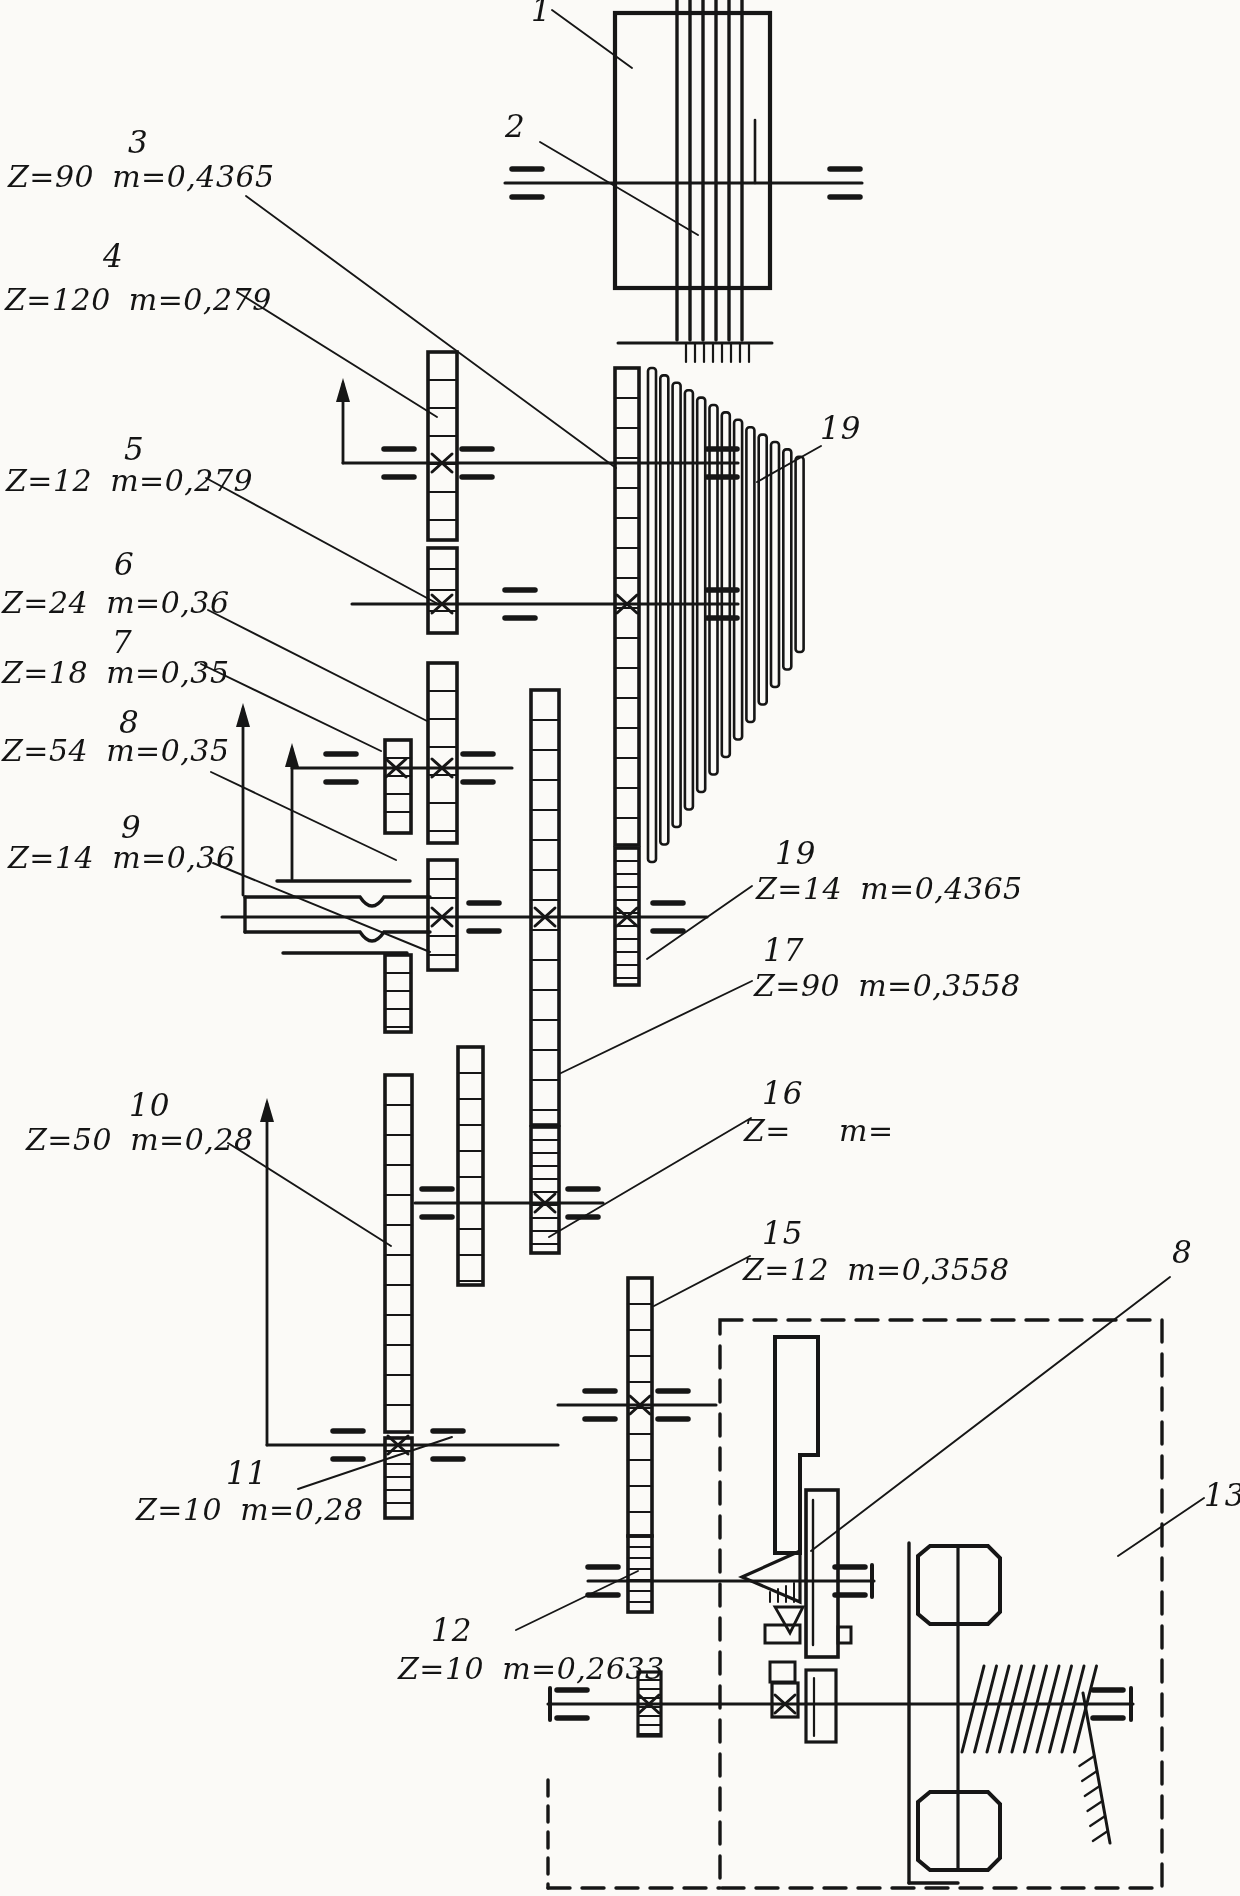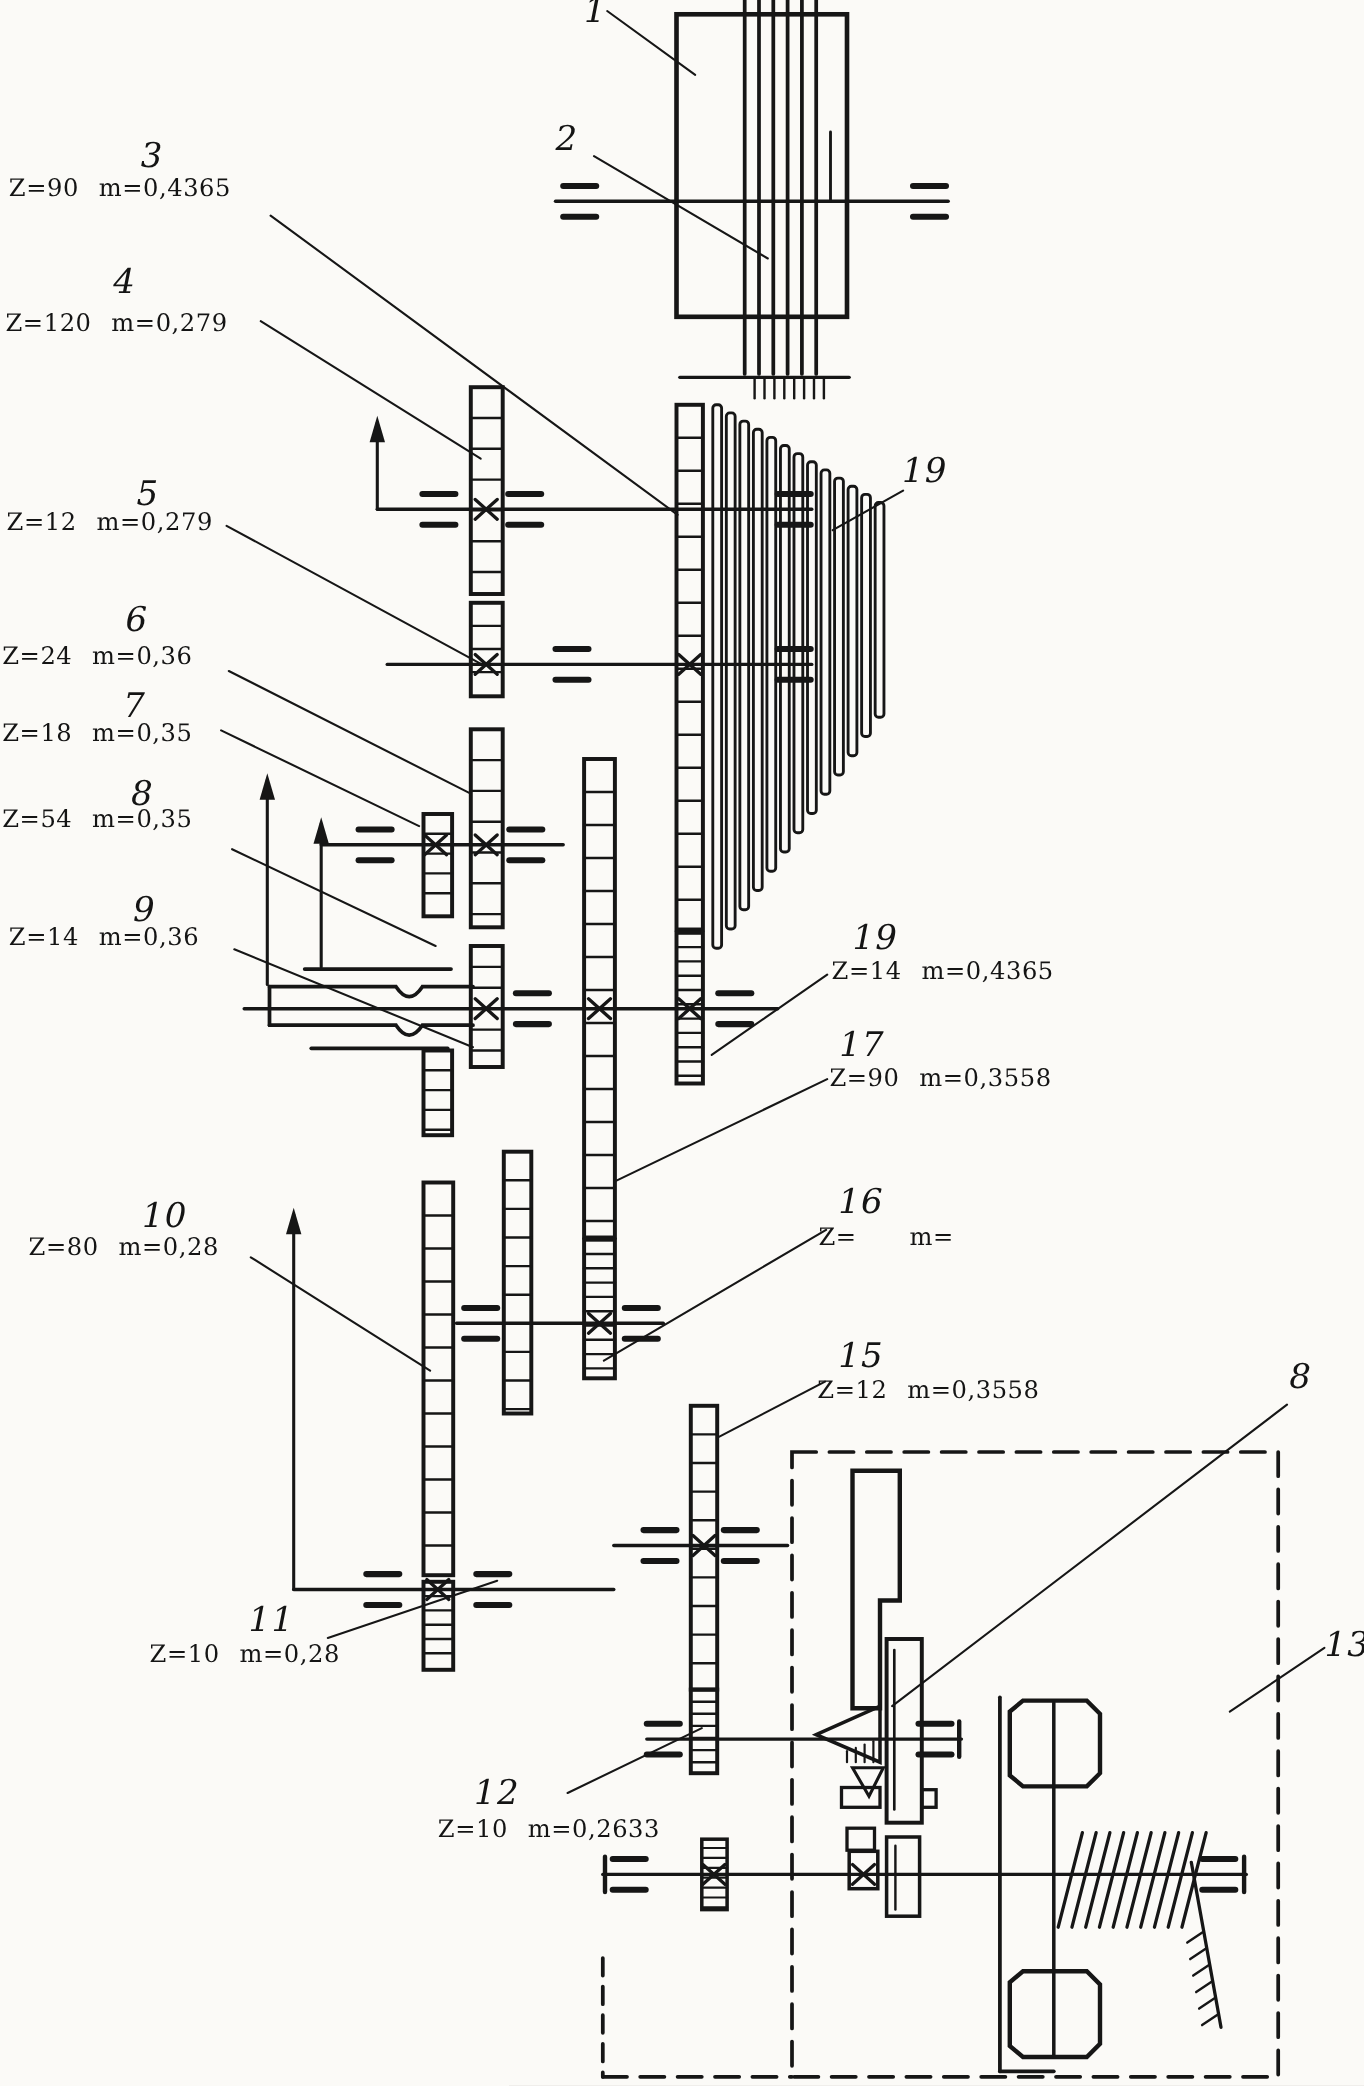--- a/index.html
+++ b/index.html
@@ -1,20 +1,20 @@
 <!DOCTYPE html>
 <html><head>
 <meta charset="utf-8">
 <style>
   html,body{margin:0;padding:0;background:#e8e6e2;}
   #stage{position:relative;width:1240px;height:1896px;margin:0 auto;background:#fbfaf7;overflow:hidden;
          font-family:"DejaVu Serif", serif;color:#141414;}
   #linework{position:absolute;left:0;top:0;}
   .pnum{position:absolute;font-style:italic;font-size:31px;font-weight:500;letter-spacing:1px;white-space:nowrap;}
-  .pformula{position:absolute;font-size:22px;letter-spacing:.5px;white-space:nowrap;}
+  .pformula{position:absolute;font-style:italic;font-size:30px;letter-spacing:.5px;white-space:nowrap;}
   .pformula .m{margin-left:18px;}
   .pformula .wide{margin-left:48px;}
 </style>
 </head>
 <body>
 
 <div id="stage">
   <svg id="linework" width="1240" height="1896" viewBox="0 0 1240 1896">
       <g stroke="#161616" fill="none" stroke-linecap="round">
         <line x1="505" y1="183" x2="862" y2="183" stroke-width="3.1"></line>
@@ -450,20 +450,20 @@
   <div class="pnum" style="left:775px;top:835px">19</div>
   <div class="pnum" style="left:820px;top:410px">19</div>
 
   <div class="pformula" style="left:8px;top:159px"><span>Z=90</span><span class="m">m=0,4365</span></div>
   <div class="pformula" style="left:5px;top:282px"><span>Z=120</span><span class="m">m=0,279</span></div>
   <div class="pformula" style="left:6px;top:463px"><span>Z=12</span><span class="m">m=0,279</span></div>
   <div class="pformula" style="left:2px;top:585px"><span>Z=24</span><span class="m">m=0,36</span></div>
   <div class="pformula" style="left:2px;top:655px"><span>Z=18</span><span class="m">m=0,35</span></div>
   <div class="pformula" style="left:2px;top:733px"><span>Z=54</span><span class="m">m=0,35</span></div>
   <div class="pformula" style="left:8px;top:840px"><span>Z=14</span><span class="m">m=0,36</span></div>
-  <div class="pformula" style="left:26px;top:1122px"><span>Z=80</span><span class="m">m=0,28</span></div>
+  <div class="pformula" style="left:26px;top:1122px"><span>Z=50</span><span class="m">m=0,28</span></div>
   <div class="pformula" style="left:136px;top:1492px"><span>Z=10</span><span class="m">m=0,28</span></div>
   <div class="pformula" style="left:398px;top:1651px"><span>Z=10</span><span class="m">m=0,2633</span></div>
   <div class="pformula" style="left:743px;top:1252px"><span>Z=12</span><span class="m">m=0,3558</span></div>
   <div class="pformula" style="left:744px;top:1113px"><span>Z=</span><span class="wide">m=</span></div>
   <div class="pformula" style="left:754px;top:968px"><span>Z=90</span><span class="m">m=0,3558</span></div>
   <div class="pformula" style="left:756px;top:871px"><span>Z=14</span><span class="m">m=0,4365</span></div>
 </div>
 
 </body></html>

